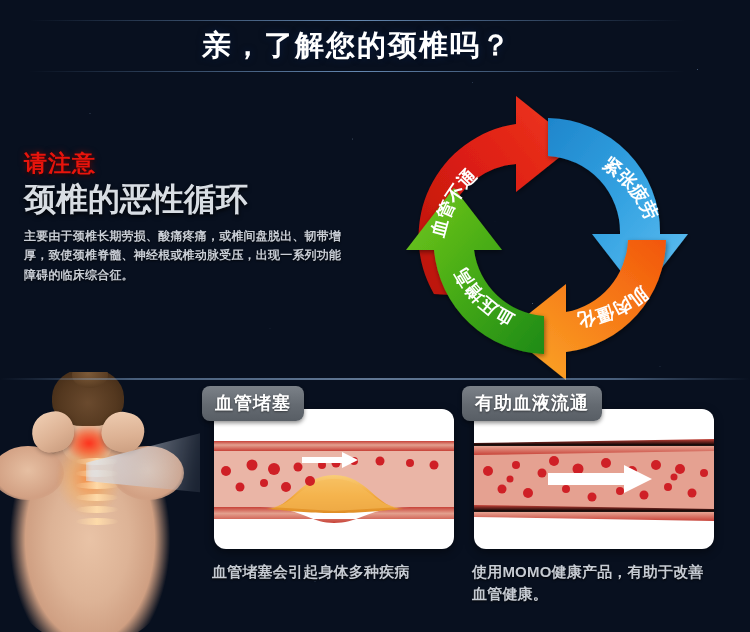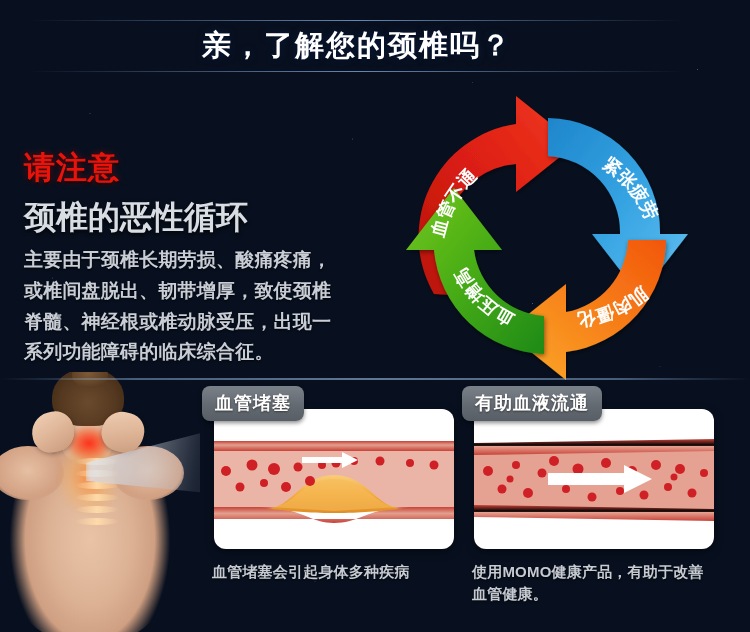--- a/index.html
+++ b/index.html
@@ -69,35 +69,35 @@
     color:#ffffff;
     font-size:29px;font-weight:bold;
     letter-spacing:2px;
     text-shadow:0 0 7px rgba(10,30,70,.9),0 1px 2px rgba(0,0,0,.6);
     white-space:nowrap;
   }
   
   .left-block{position:absolute;left:24px;top:152px;width:330px;}
   .h-warn{
     color:#e8140c;
-    font-size:31px;font-weight:bold;line-height:1;
+    font-size:23px;font-weight:bold;line-height:1;
     letter-spacing:1px;
     text-shadow:0 0 6px rgba(190,15,10,.55),0 2px 3px rgba(0,0,0,.75);
-    margin:0 0 18px 0;
+    margin:0 0 0 0;
   }
   .h-main{
     color:#d8dde3;
     font-size:32px;font-weight:bold;line-height:1;
     letter-spacing:0px;
     text-shadow:0 2px 4px rgba(0,0,0,.85);
-    margin:0 0 12px 0;
+    margin:8px 0 12px 0;
   }
   .body-copy{
     color:#c9ced6;
-    font-size:19px;font-weight:bold;line-height:1.62;
+    font-size:12px;font-weight:bold;line-height:1.62;
     letter-spacing:.2px;
     text-shadow:0 1px 2px rgba(0,0,0,.8);
     margin:0;width:320px;
   }
   
   .person{
     position:absolute;left:-6px;top:372px;width:206px;height:262px;
     overflow:hidden;
   }
   .torso{

